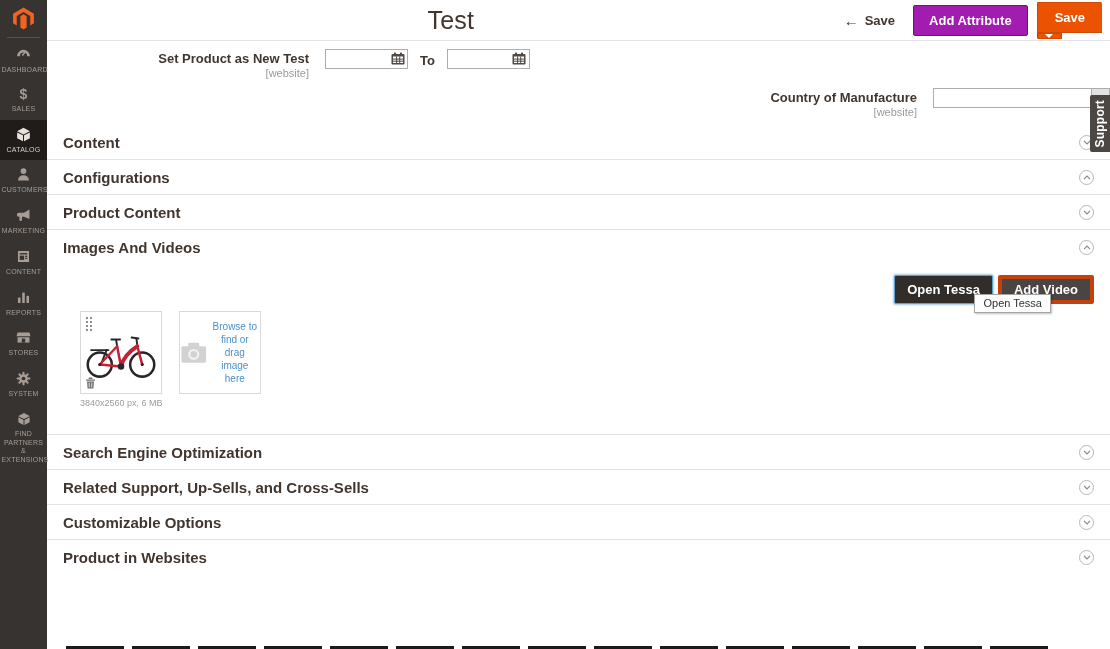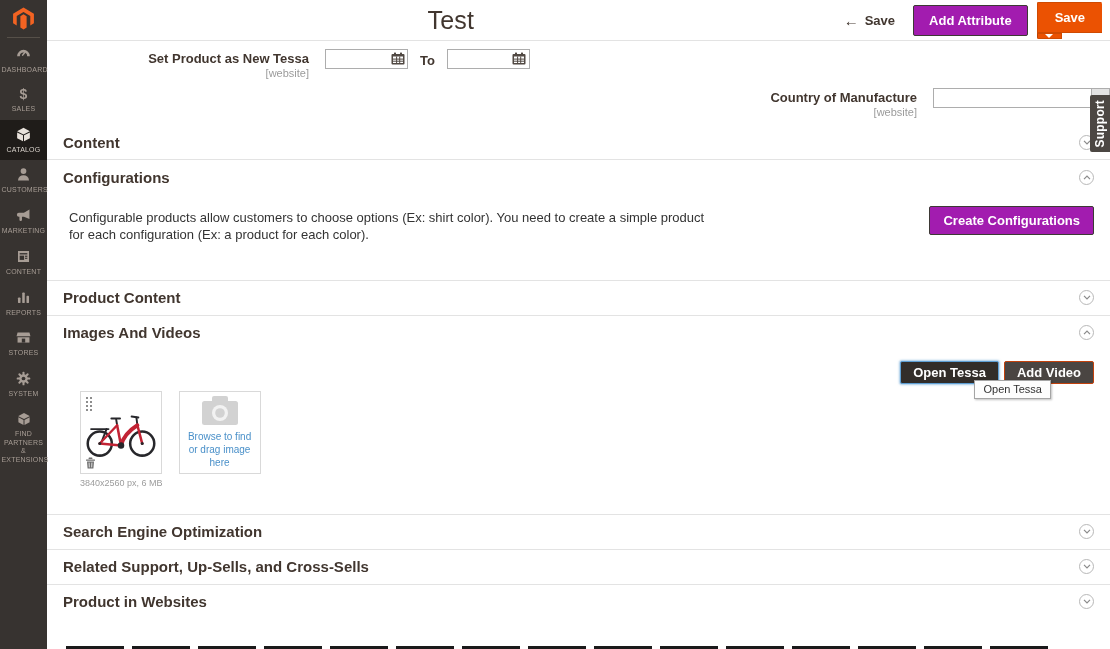--- a/index.html
+++ b/index.html
@@ -65,32 +65,32 @@
               display:flex; align-items:center; justify-content:center; flex:0 0 auto; }
 
   .config-body { display:flex; align-items:flex-start; padding:12px 16px 36px 22px; }
   .config-desc { font-size:13px; color:#333; line-height:1.3; max-width:640px; margin-top:4px; }
   .btn-create { margin-left:auto; padding:6px 13px; }
 
   .images-body { position:relative; padding:11px 16px 26px 33px; }
   .media-buttons { display:flex; justify-content:flex-end; gap:5px; }
   .btn-sm { font-family:inherit; font-size:13px; font-weight:600; color:#fff; border-radius:2px; padding:3px 12px; cursor:pointer; }
   .btn-tessa { background:#322d29; border:1px solid #5e9fd4; box-shadow:0 0 2px 1px rgba(94,159,212,.55); }
-  .btn-video { background:#4a4542; border:1px solid #c2410c; }
+  .btn-video { background:#4a4542; border:4px solid #c2410c; }
   .tooltip { position:absolute; right:59px; top:30px; background:#fdfdfd; border:1px solid #a5a5a5;
              box-shadow:1px 1px 2px rgba(0,0,0,.25); font-size:11px; color:#333; padding:2px 8px 3px; z-index:4; }
   .tiles { display:flex; gap:16px; margin-top:7px; }
   .tile { width:82px; height:83px; border:1px solid #d9d9d9; background:#fff; position:relative;
           display:flex; align-items:center; justify-content:center; }
   .drag-handle { position:absolute; top:5px; left:5px; display:grid; grid-template-columns:2px 2px;
                  grid-auto-rows:2px; gap:2px; cursor:grab; }
   .drag-handle i { background:#8d8d8d; }
   .trash-btn { position:absolute; bottom:4px; left:4px; background:none; border:none; cursor:pointer; padding:0; line-height:0; }
   .caption { font-size:9px; color:#9c9c9c; margin-top:4px; }
-  .uploader { flex-direction:column; gap:3px; cursor:pointer; }
+  .uploader { flex-direction:row; gap:3px; cursor:pointer; }
   .uploader-text { font-size:10px; color:#4a90c9; text-align:center; line-height:1.3; width:72px; }
 
   
   .support-tab { position:absolute; right:0; top:95px; width:20px; height:57px; background:#4c4743;
                  border-radius:2px 0 0 2px; display:flex; align-items:center; justify-content:center; cursor:pointer; z-index:10; }
   .support-tab span { writing-mode:vertical-rl; transform:rotate(180deg); color:#fff; font-size:12px; font-weight:700; letter-spacing:.2px; }
   .bottom-strip { position:absolute; bottom:0; left:19px; width:982px; height:3px;
                   background:repeating-linear-gradient(90deg,#1a1a1a 0 58px,#ffffff 58px 66px); }
 </style>
 </head>
@@ -208,21 +208,21 @@
       <button class="btn-save">Save</button>
       <button class="btn-save-caret">
         <span class="caret-down-w"></span>
       </button>
     </div>
   </div>
 
   <div class="form-area">
     <div class="field-row">
       <div class="field-label">
-        <div class="lbl">Set Product as New Tessa</div>
+        <div class="lbl">Set Product as New Test</div>
         <div class="scope">[website]</div>
       </div>
       <div class="date-wrap">
         <input class="txt-input" type="text" value="" style="">
         <button class="cal-btn">
           <svg width="14" height="13" viewBox="0 0 14 13">
             <rect x="0.5" y="2" width="13" height="10.5" rx="1" fill="#514943"></rect>
             <rect x="3" y="0.5" width="2" height="3.2" rx=".6" fill="#514943"></rect>
             <rect x="9" y="0.5" width="2" height="3.2" rx=".6" fill="#514943"></rect>
             <rect x="2" y="4.5" width="10" height="6.5" fill="#fff"></rect>
@@ -279,24 +279,20 @@
     </div>
 
     <div class="section">
       <div class="section-head">
         <span class="section-title">Configurations</span>
         <span class="collapse">
           <svg width="8" height="5" viewBox="0 0 8 5">
               <polyline points="1,4.2 4,1.2 7,4.2" fill="none" stroke="#8a8a8a" stroke-width="1.2"></polyline>
             </svg>
         </span>
-      </div>
-      <div class="config-body">
-        <p class="config-desc">Configurable products allow customers to choose options (Ex: shirt color). You need to create a simple product for each configuration (Ex: a product for each color).</p>
-        <button class="btn-dark btn-create">Create Configurations</button>
       </div>
     </div>
 
     <div class="section">
       <div class="section-head">
         <span class="section-title">Product Content</span>
         <span class="collapse">
           <svg width="8" height="5" viewBox="0 0 8 5">
               <polyline points="1,0.8 4,3.8 7,0.8" fill="none" stroke="#8a8a8a" stroke-width="1.2"></polyline>
             </svg>
@@ -400,20 +396,30 @@
       <div class="section-head">
         <span class="section-title">Related Support, Up-Sells, and Cross-Sells</span>
         <span class="collapse">
           <svg width="8" height="5" viewBox="0 0 8 5">
               <polyline points="1,0.8 4,3.8 7,0.8" fill="none" stroke="#8a8a8a" stroke-width="1.2"></polyline>
             </svg>
         </span>
       </div>
     </div>
 
+    <div class="section">
+      <div class="section-head">
+        <span class="section-title">Customizable Options</span>
+        <span class="collapse">
+          <svg width="8" height="5" viewBox="0 0 8 5">
+              <polyline points="1,0.8 4,3.8 7,0.8" fill="none" stroke="#8a8a8a" stroke-width="1.2"></polyline>
+            </svg>
+        </span>
+      </div>
+    </div>
 
     <div class="section">
       <div class="section-head">
         <span class="section-title">Product in Websites</span>
         <span class="collapse">
           <svg width="8" height="5" viewBox="0 0 8 5">
               <polyline points="1,0.8 4,3.8 7,0.8" fill="none" stroke="#8a8a8a" stroke-width="1.2"></polyline>
             </svg>
         </span>
       </div>

